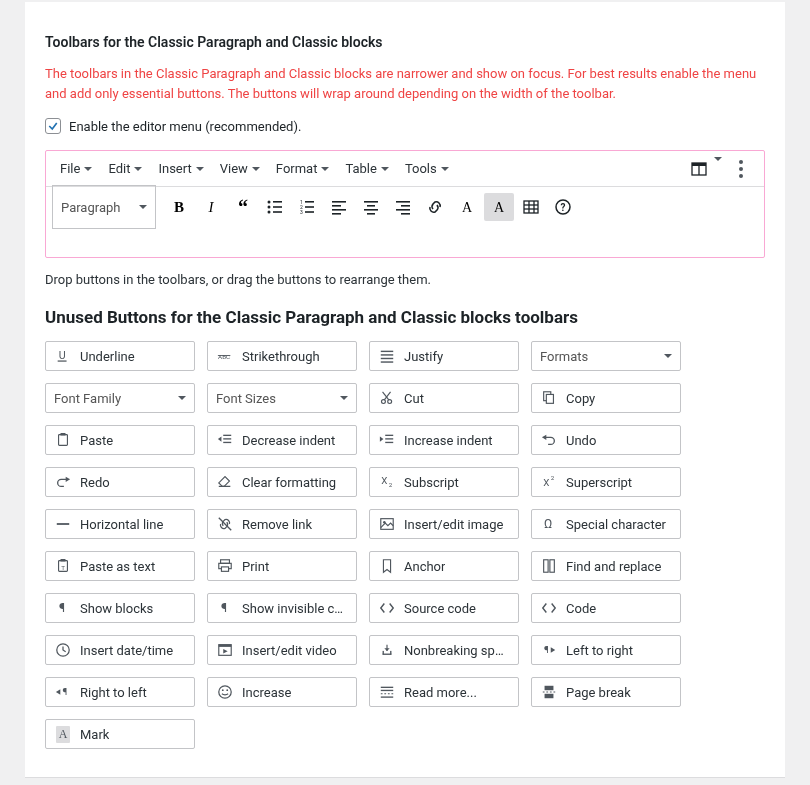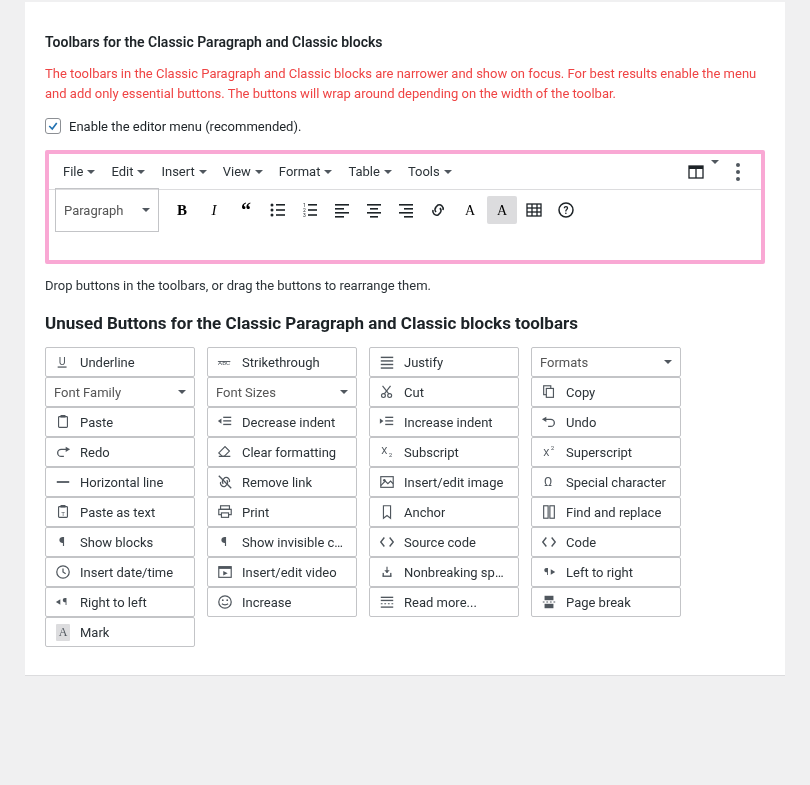--- a/index.html
+++ b/index.html
@@ -50,21 +50,21 @@
     border-radius: 3px;
     background: #fff;
     display: inline-flex;
     align-items: center;
     justify-content: center;
   }
   .cb svg { width: 12px; height: 12px; }
   .cb-label { font-size: 13px; }
 
   .editor-frame {
-    border: 4px solid #f9a8d4;
+    border: 1px solid #f9a8d4;
     background: #fff;
     border-radius: 2px;
     margin-bottom: 14px;
   }
   .menubar {
     display: flex;
     align-items: center;
     height: 36px;
     border-bottom: 1px solid #dcdcde;
     padding: 0 8px;
@@ -125,21 +125,21 @@
   .drop-note { font-size: 13px; margin: 8px 0 20px 0; color:#2c3338; }
   .subhead {
     font-size: 17px;
     font-weight: 700;
     margin: 8px 0 14px 0;
   }
 
   .grid {
     display: grid;
     grid-template-columns: repeat(4, 150px);
-    gap: 0 12px;
+    gap: 12px 12px;
   }
   .unused-btn {
     border: 1px solid #c3c4c7;
     background: #fff;
     height: 30px;
     display: flex;
     align-items: center;
     padding: 0 8px;
     gap: 8px;
     font-size: 13px;

